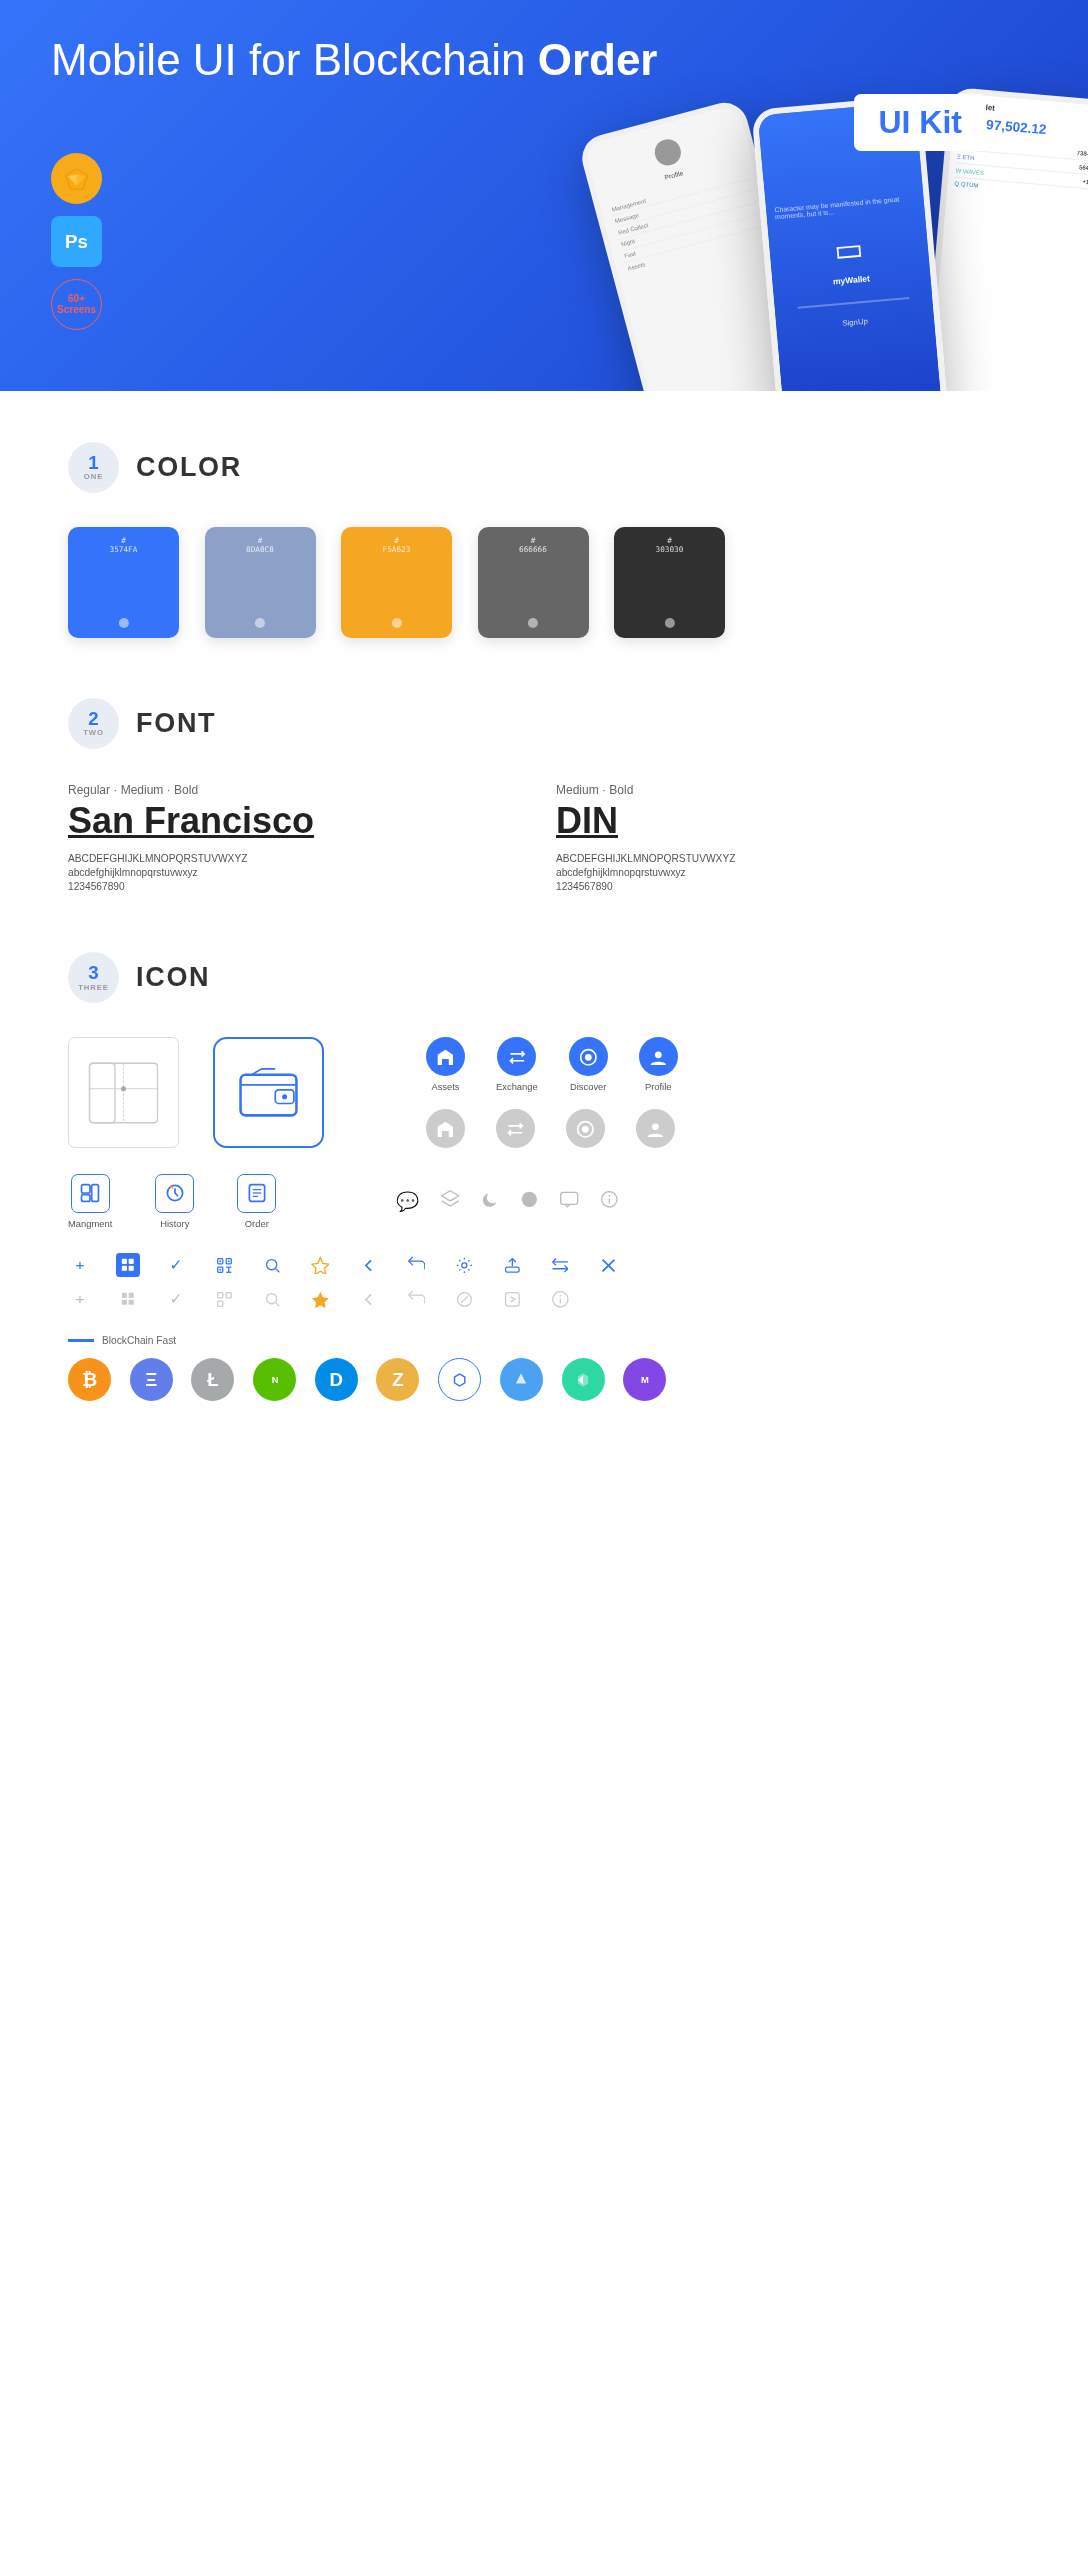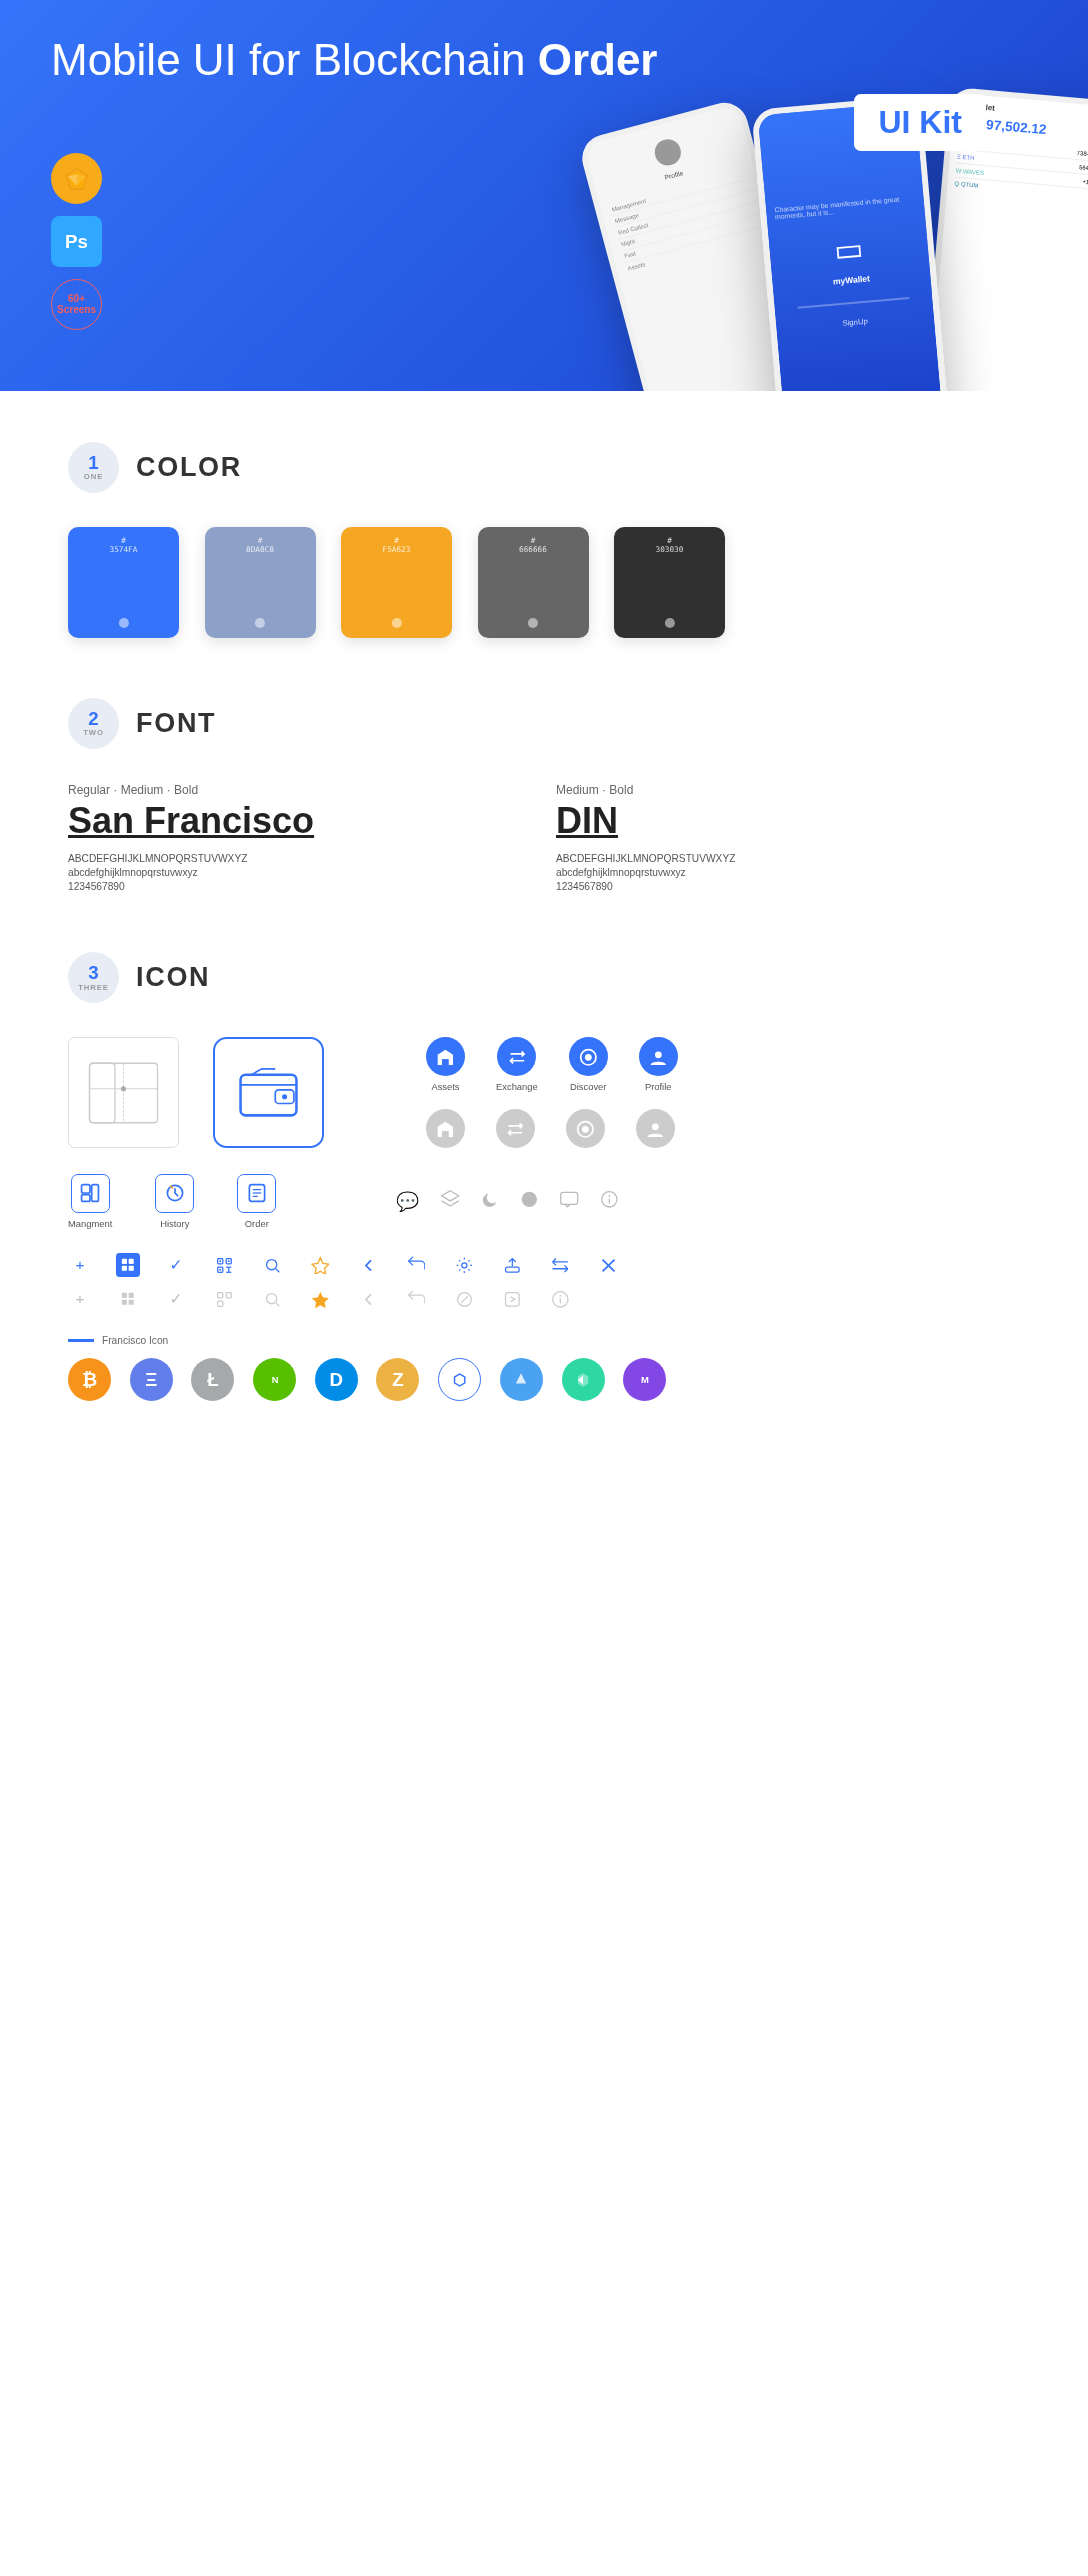--- a/index.html
+++ b/index.html
@@ -721,21 +721,21 @@
       <svg width="18.7" height="18.7" viewBox="0 0 22 22">
           <circle cx="11" cy="11" r="9" stroke="#ccc" stroke-width="1.5" fill="none"></circle>
           <circle cx="11" cy="7" r="1" fill="#ccc"></circle>
           <line x1="11" y1="10" x2="11" y2="16" stroke="#ccc" stroke-width="1.5"></line>
         </svg>
     </div>
   </div>
 
   <div class="divider-row" style="margin-top:24px;">
     <div class="divider-line"></div>
-    <span class="divider-label">Francisco Icon</span>
+    <span class="divider-label">BlockChain Fast</span>
   </div>
 
   <div class="crypto-row">
     <div class="crypto-icon crypto-btc">₿</div>
     <div class="crypto-icon crypto-eth">Ξ</div>
     <div class="crypto-icon crypto-ltc">Ł</div>
     <div class="crypto-icon crypto-neo" style="background:#58BF00;color:#fff;font-size:12px;">
       <svg width="22" height="22" viewBox="0 0 26 26" style="font-size:14px">
           <polygon points="13,2 24,8 24,20 13,26 2,20 2,8" fill="#58BF00"></polygon>
           <text x="13" y="17" text-anchor="middle" font-size="11" fill="white" font-weight="bold">N</text>

